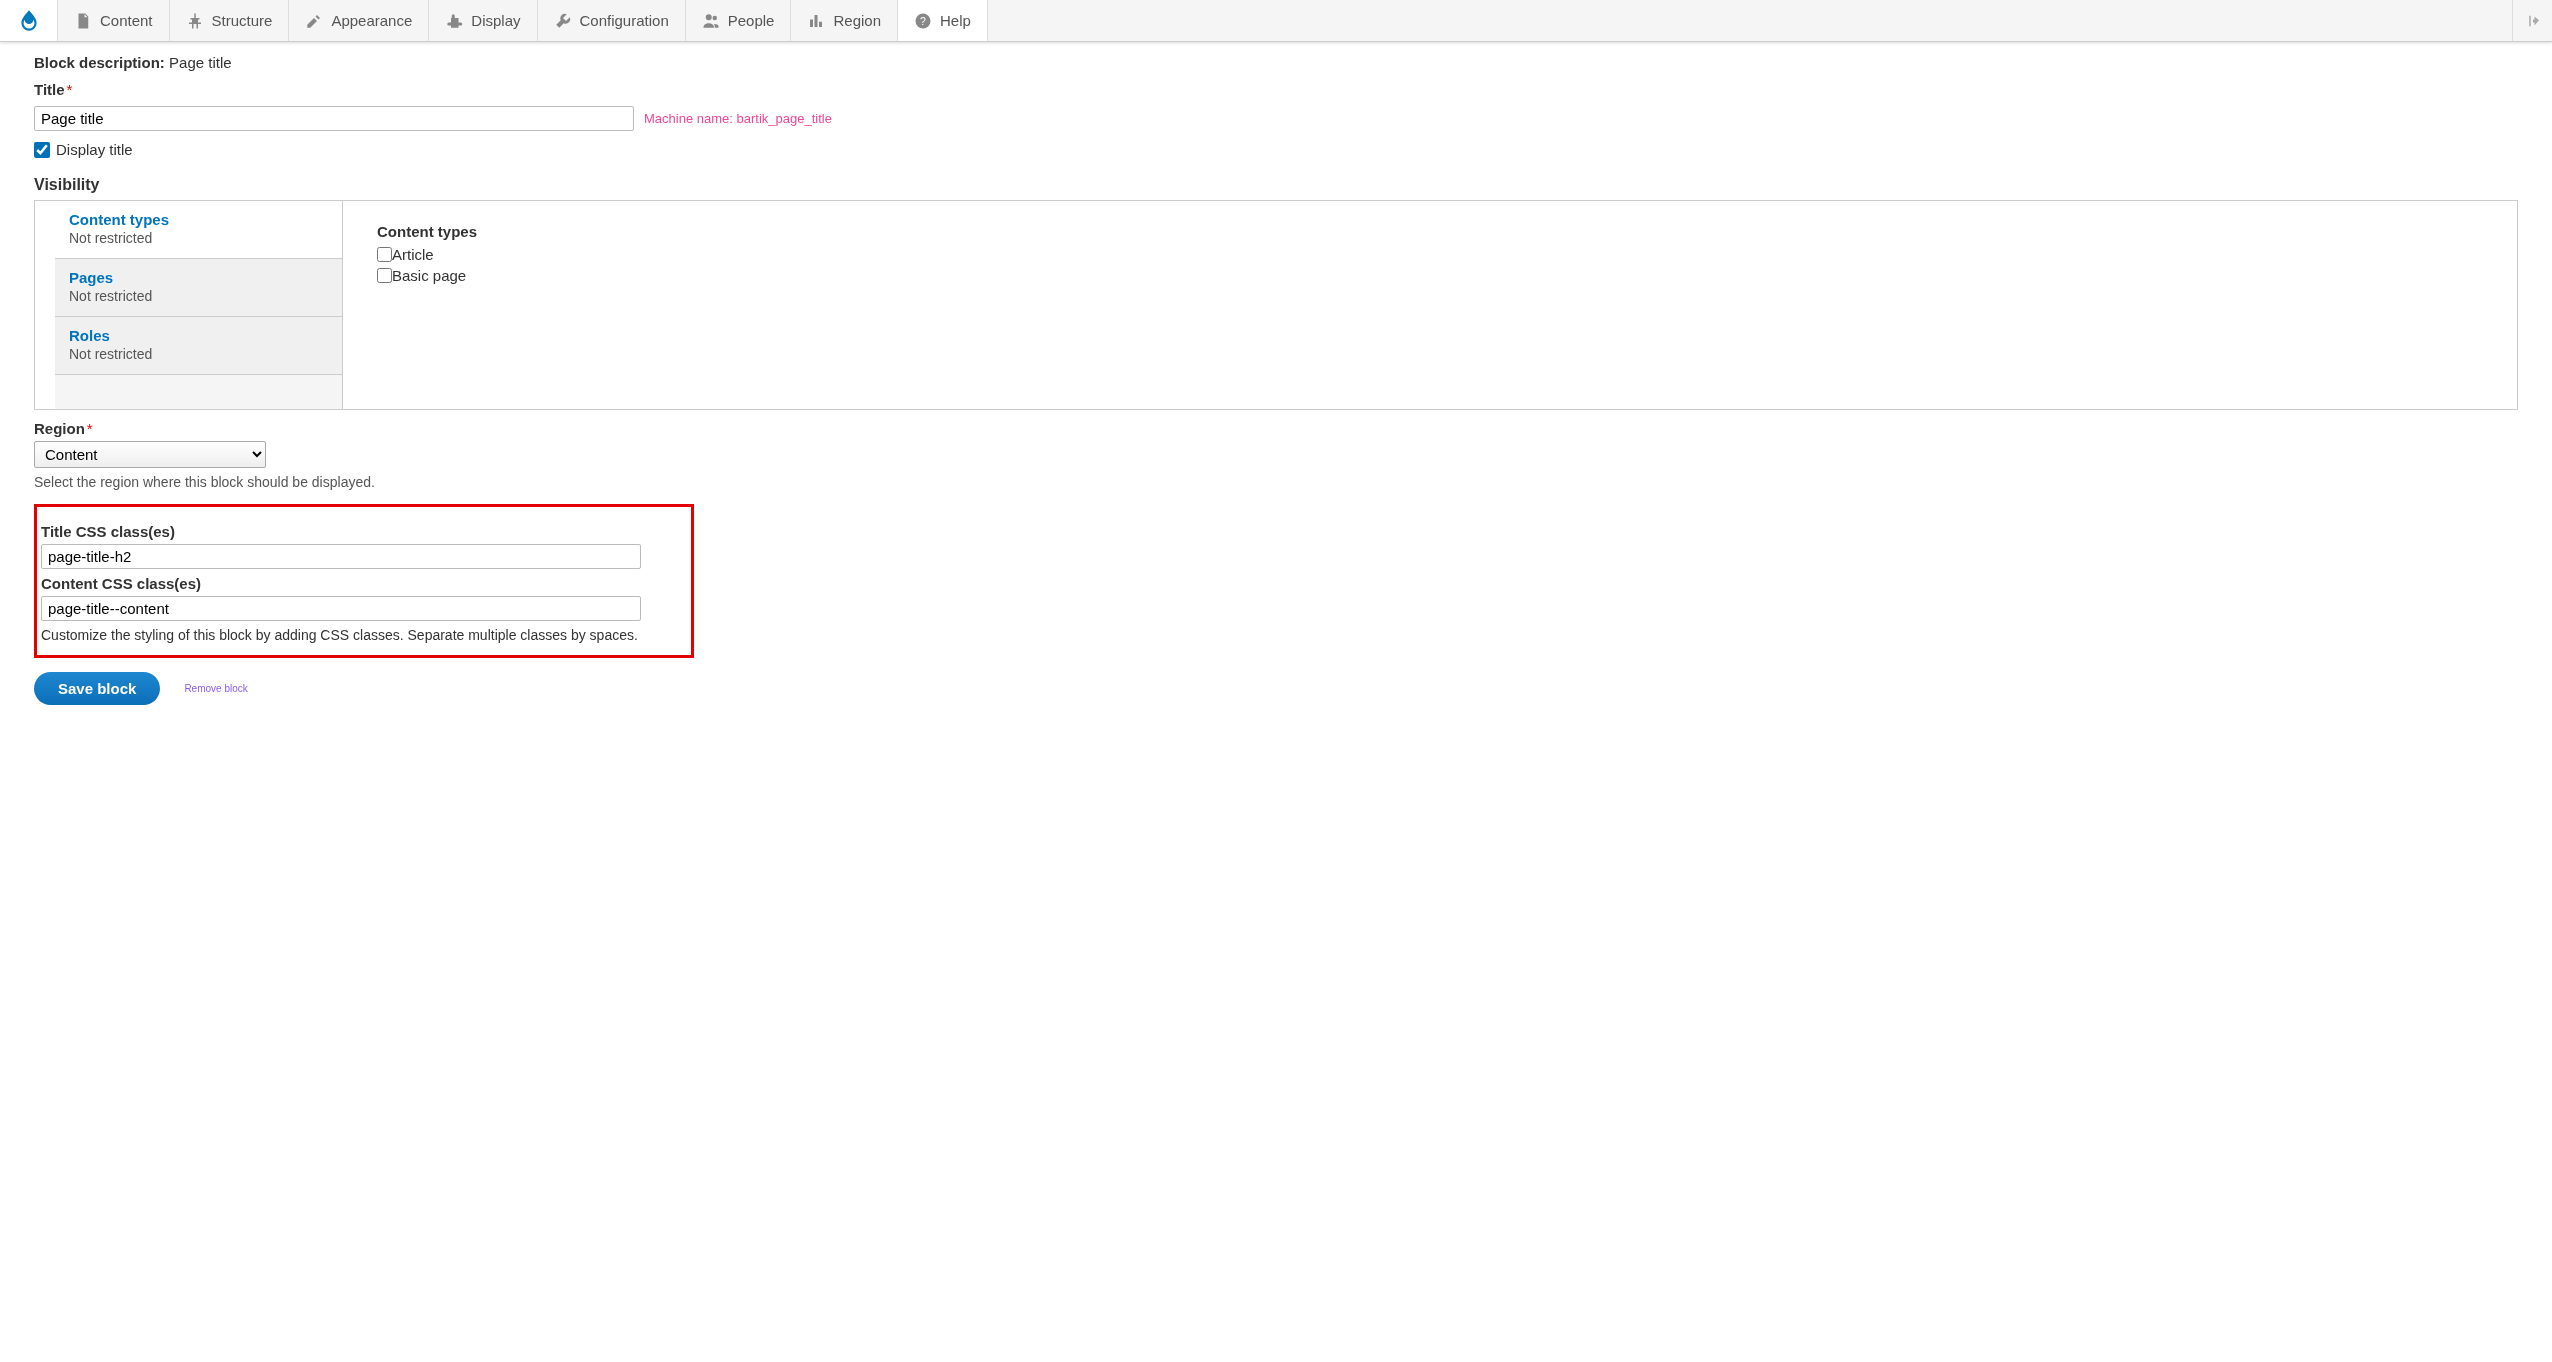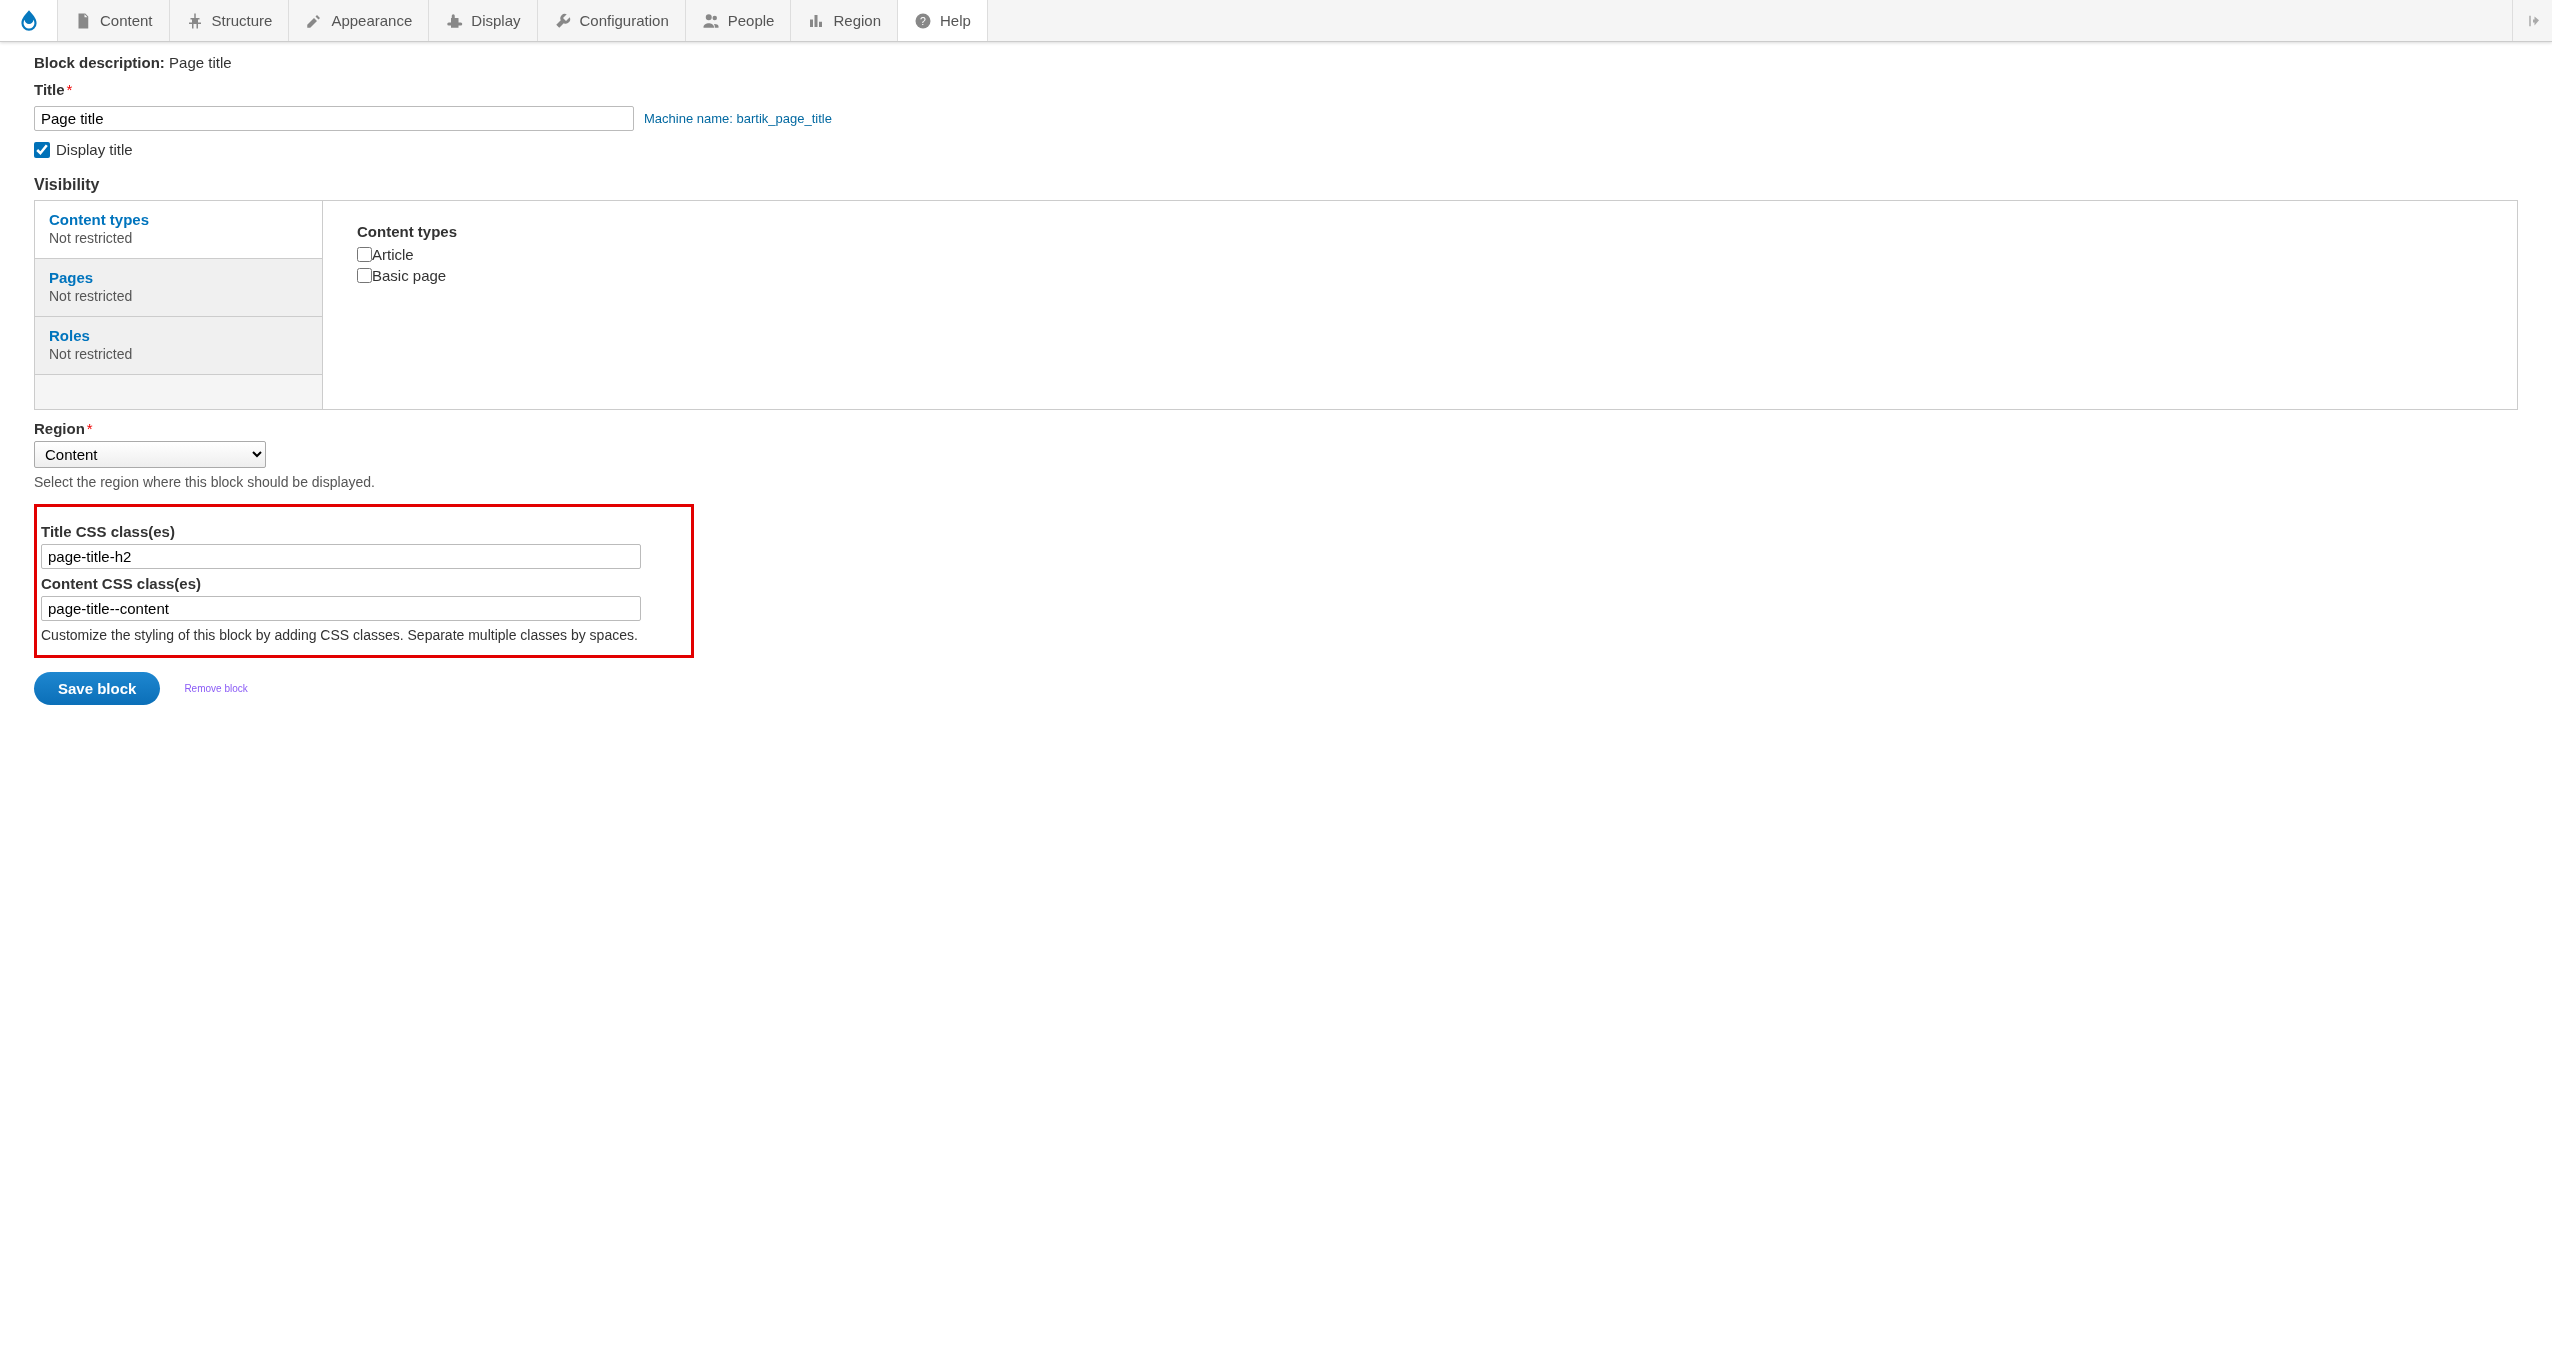--- a/index.html
+++ b/index.html
@@ -51,31 +51,32 @@
 .required-mark { color: #e00; margin-left: 2px; font-weight: 400; }
 .text-input {
   width: 600px; display:block;
   padding: 3px 6px;
   font-size: 15px;
   border: 1px solid #bbb;
   border-radius: 2px;
   background: #fff;
 }
 .title-row { display:flex; align-items:center; gap: 10px; margin-top:4px; }
-.machine-name { font-size: 13px; color: #0369a1; }
+.machine-name { font-size: 13px; color: #ec4899; }
 
 .checkbox-row { display:flex; align-items:center; gap:6px; margin-top:10px; font-size:15px; }
 .checkbox-row input[type=checkbox]{ width:16px; height:16px; accent-color:#0071b8; }
 
 .section-heading { font-weight:700; font-size:16px; margin-top:18px; margin-bottom:6px; }
 
 .visibility-box {
   border: 1px solid #ccc;
   display: flex;
   min-height: 210px;
+  padding-left: 20px;
 }
 .vert-tabs {
   width: 288px;
   border-right: 1px solid #ccc;
   background: #f5f5f5;
 }
 .vtab {
   padding: 10px 14px 12px 14px;
   border-bottom: 1px solid #ccc;
   cursor: pointer;

